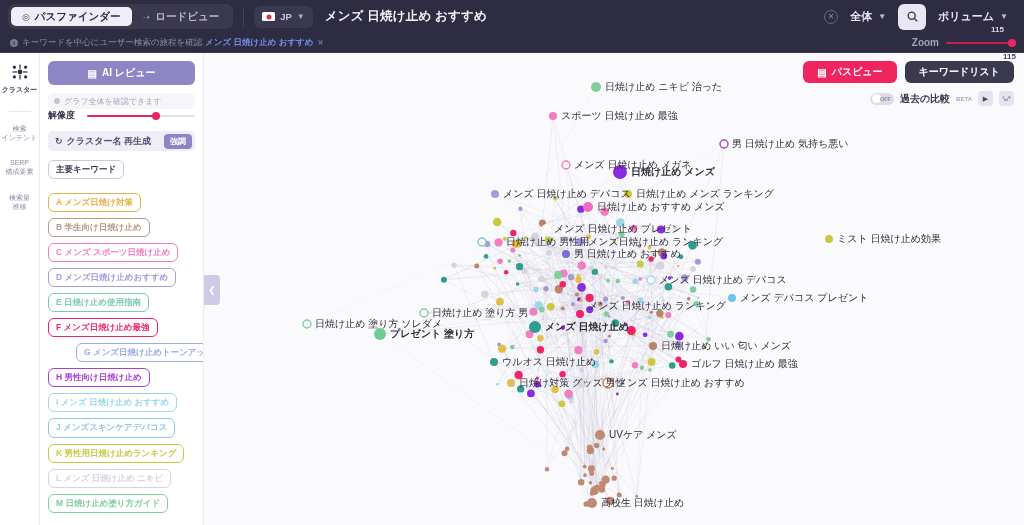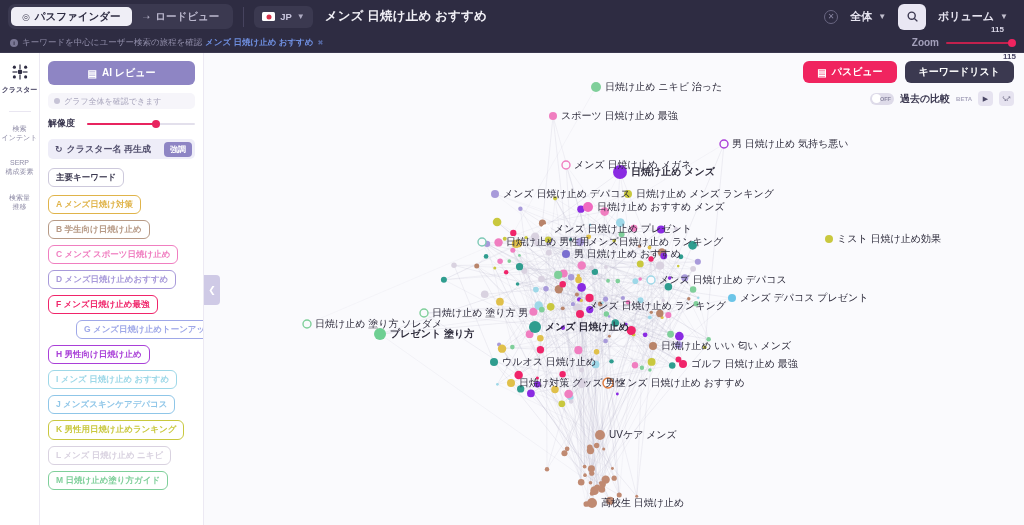--- a/index.html
+++ b/index.html
@@ -129,34 +129,34 @@
     background:#8e85c4; color:#fff; font-size:10px; font-weight:bold;
     display:flex;align-items:center;justify-content:center;gap:5px; cursor:pointer;
     border:none;
   }
   .note {
     margin-top:8px; background:#f6f5fa; border-radius:5px;
     height:16px; display:flex;align-items:center;gap:4px; padding:0 6px;
     color:#a9a6bd; font-size:8px;
   }
   .note .dt{width:6px;height:6px;border-radius:50%;background:#c6c3d6;}
-  .res-row{ display:flex;align-items:center;gap:12px;margin-top:8px;}
+  .res-row{ display:flex;align-items:center;gap:12px;margin-top:0;}
   .res-label{font-size:9px;color:#3b3850;font-weight:bold;white-space:nowrap;}
   .res-track{flex:1;height:2px;background:#e3e0ec;border-radius:2px;position:relative;}
   .res-fill{position:absolute;left:0;top:0;height:2px;width:62%;background:#e8245f;border-radius:2px;}
   .res-knob{position:absolute;left:60%;top:-3px;width:8px;height:8px;border-radius:50%;background:#e8245f;}
   .regen {
     margin-top:9px; height:20px; border-radius:5px; background:# efeefa;
     background:#eeedf8;
     display:flex;align-items:center;justify-content:space-between; padding:0 3px 0 7px; cursor:pointer;
   }
   .regen-txt{font-size:9px;color:#514e6c;font-weight:bold;display:flex;align-items:center;gap:4px;}
   .regen-badge{background:#8e85c4;color:#fff;font-size:8px;font-weight:bold;border-radius:4px;padding:2px 6px;}
   .clist { margin-top:9px; }
-  .crow { display:flex; flex-wrap:wrap; gap:8px; margin-bottom:6px;justify-content:space-between; }
+  .crow { display:flex; flex-wrap:wrap; gap:14px; margin-bottom:6px;justify-content:space-between; }
   .cchip {
     border:1px solid; border-radius:6px; padding:3px 7px;
     font-size:8.5px; font-weight:bold; white-space:nowrap; cursor:pointer;
     background:#fff; line-height:1.3;
   }
 
   
   .graph {
     position:relative; flex:1; background:#fafafd; overflow:hidden;
   }
@@ -328,20 +328,23 @@
         <span class="cchip" style="border-color: rgb(224, 180, 74); color: rgb(224, 180, 74);">A メンズ日焼け対策</span>
       </div>
     <div class="crow">
           <span class="cchip" style="border-color: rgb(183, 154, 134); color: rgb(183, 154, 134);">B 学生向け日焼け止め</span>
         </div>
         <div class="crow">
           <span class="cchip" style="border-color: rgb(240, 126, 192); color: rgb(240, 126, 192);">C メンズ スポーツ日焼け止め</span>
         </div>
         <div class="crow">
           <span class="cchip" style="border-color: rgb(168, 154, 218); color: rgb(168, 154, 218);">D メンズ日焼け止めおすすめ</span>
+        </div>
+        <div class="crow">
+          <span class="cchip" style="border-color: rgb(125, 201, 181); color: rgb(125, 201, 181);">E 日焼け止め使用指南</span>
         </div>
         <div class="crow">
           <span class="cchip" style="border-color: rgb(240, 36, 106); color: rgb(240, 36, 106);">F メンズ日焼け止め最強</span>
         </div>
         <div class="crow">
           <span class="cchip" style="border-color: rgb(159, 168, 232); color: rgb(159, 168, 232); margin-left: 28px;">G メンズ日焼け止めトーンアップ</span>
         </div>
         <div class="crow">
           <span class="cchip" style="border-color: rgb(169, 63, 216); color: rgb(169, 63, 216);">H 男性向け日焼け止め</span>
         </div>

